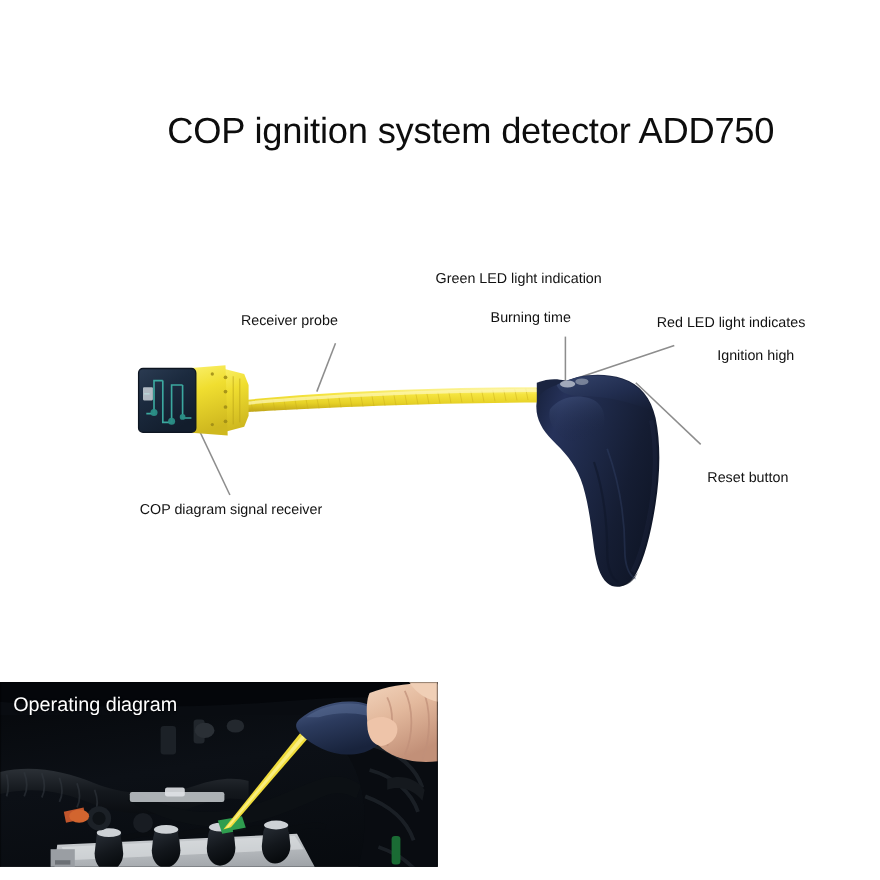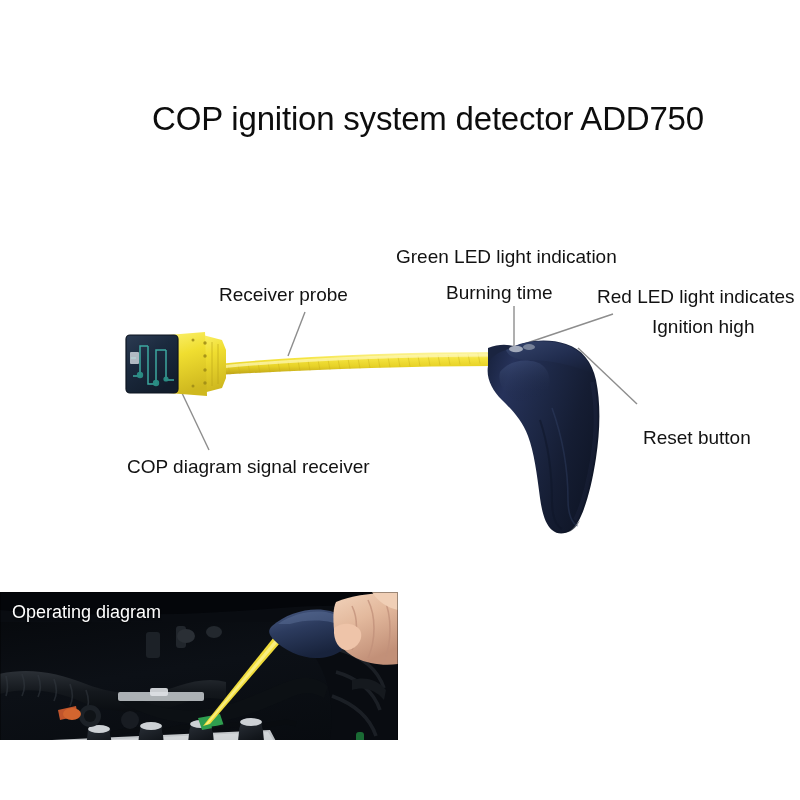--- a/index.html
+++ b/index.html
@@ -27,21 +27,21 @@
     font-weight: 400;
     letter-spacing: -0.2px;
     color: #0d0d0d;
     white-space: nowrap;
     padding-left: 28px;
   }
 
   
   .callout {
     position: absolute;
-    font-size: 19px;
+    font-size: 13px;
     font-weight: 400;
     color: #121212;
     white-space: nowrap;
     line-height: 1.12;
   }
   #label-receiver-probe   { left: 219px; top: 284px; }
   #label-signal-receiver  { left: 127px; top: 456px; }
   #label-green-led        { left: 396px; top: 246px; }
   #label-burning-time     { left: 446px; top: 282px; }
   #label-red-led          { left: 597px; top: 286px; }
@@ -54,23 +54,23 @@
     left: 0;
     top: 0;
     width: 800px;
     height: 800px;
   }
 
   
   #operating-photo {
     position: absolute;
     left: 0;
-    top: 592px;
+    top: 620px;
     width: 398px;
-    height: 148px;
+    height: 168px;
     overflow: hidden;
     background: #0a0d10;
   }
   #operating-photo-caption {
     position: absolute;
     left: 12px;
     top: 10px;
     font-size: 18px;
     color: #ffffff;
     white-space: nowrap;

